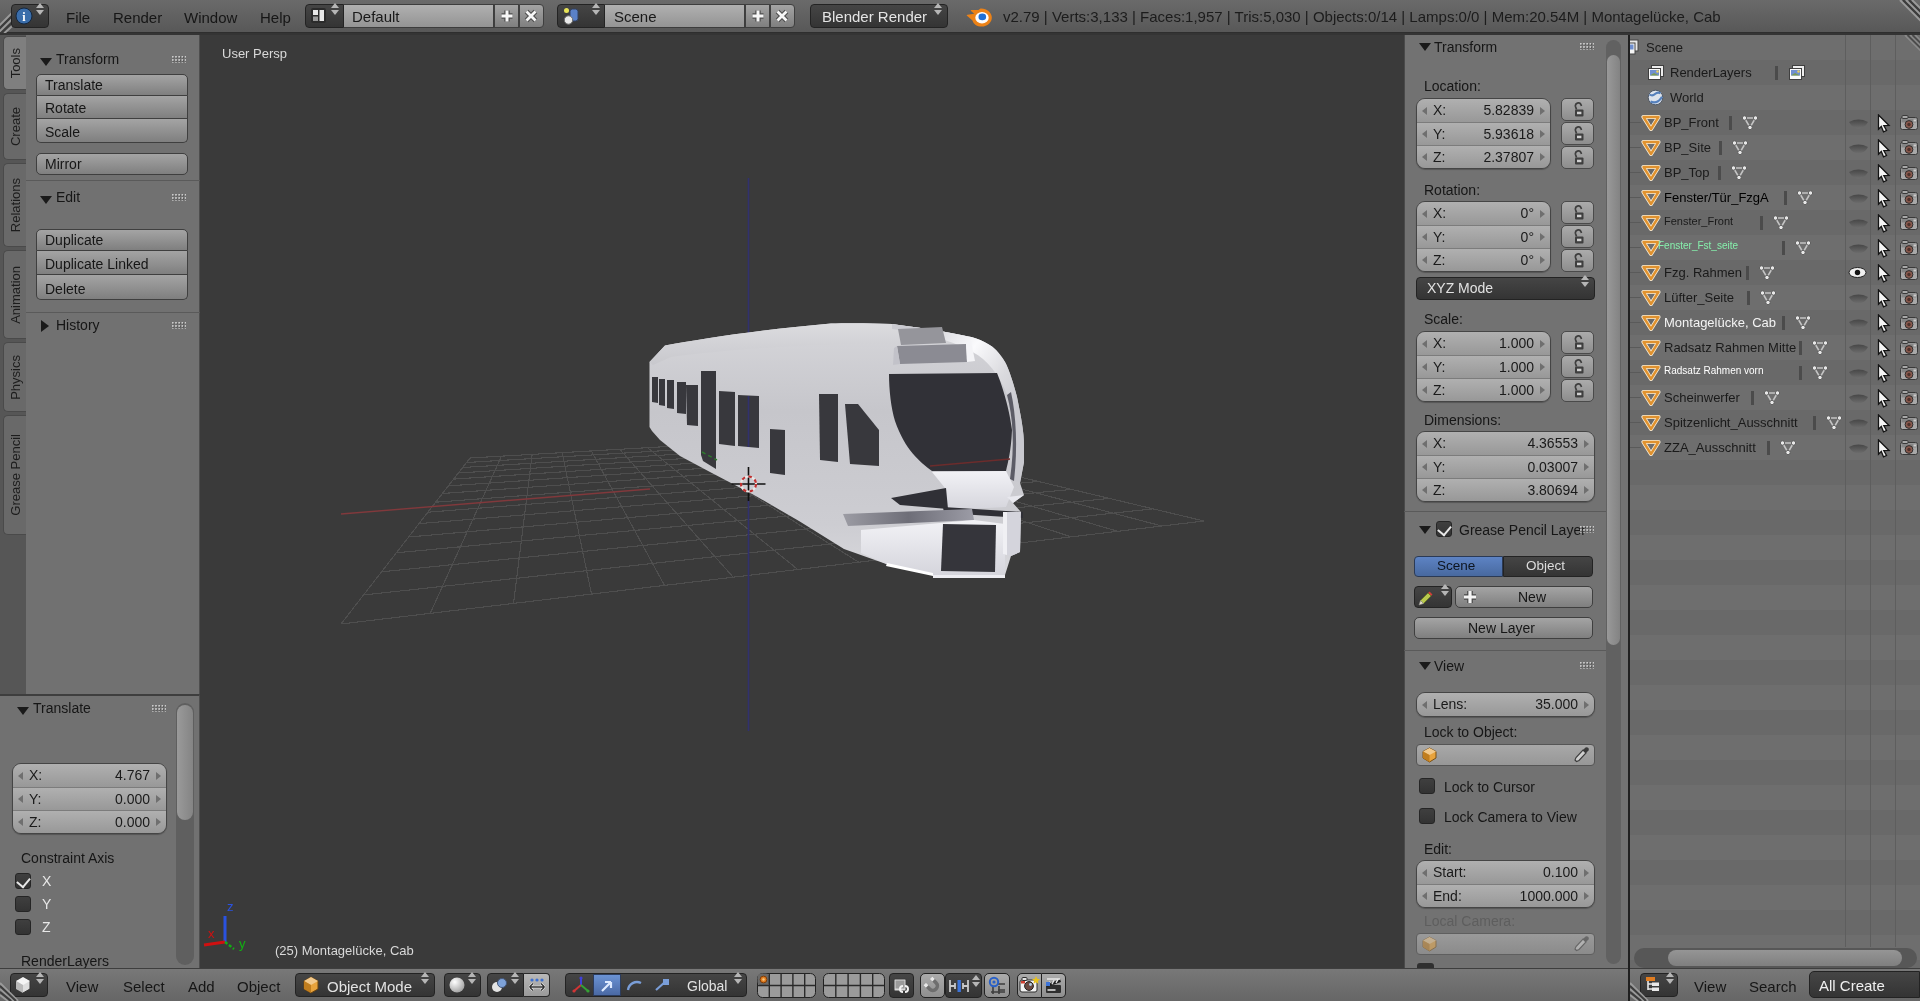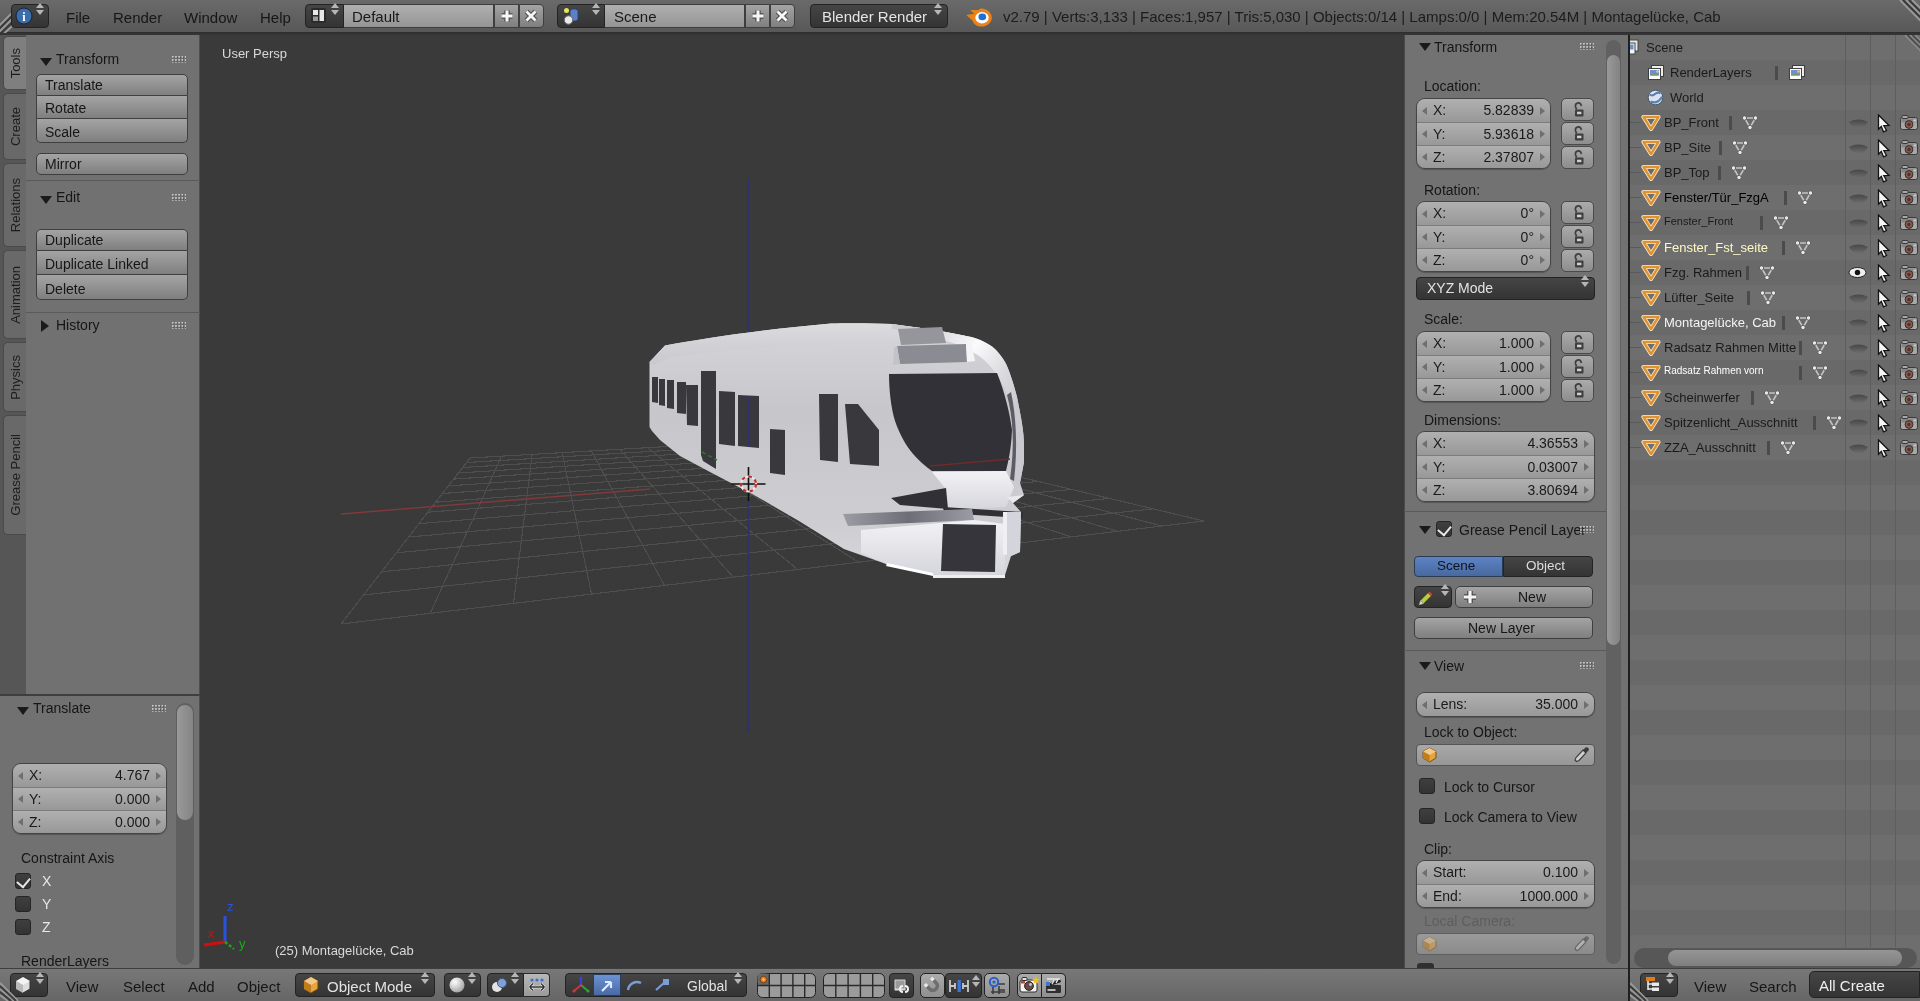--- a/index.html
+++ b/index.html
@@ -502,21 +502,21 @@
     <path d="M8.5 8 L8.5 15 L2 11 L2 4.5 Z" fill="#c07d1e"></path>
   </svg>
 <svg class="abs" style="left:1573px;top:746px" width="16" height="17">
     <path d="M12.5 1.5 a2.2 2.2 0 0 1 3 3 L13 7 L10 4 Z" fill="#3a3a3a"></path>
     <path d="M10 4 L13 7 L6 14.5 L3.5 15.5 L2 14 L3 11.5 Z" fill="#cfcfcf" stroke="#3a3a3a" stroke-width="1.1"></path>
   </svg>
 <div class="cb" style="left:1419px;top:778px;"></div>
 <div class="abs txt" style="left:1444px;top:779px;">Lock to Cursor</div>
 <div class="cb" style="left:1419px;top:808px;"></div>
 <div class="abs txt" style="left:1444px;top:809px;">Lock Camera to View</div>
-<div class="abs txt" style="left:1424px;top:841px;">Clip:</div>
+<div class="abs txt" style="left:1424px;top:841px;">Edit:</div>
 <div class="numstack" style="left:1416px;top:860px;width:179px;">
   <div class="numrow arrL arrR">
       <span class="lab">Start:</span>
       <span class="val">0.100</span>
     </div>
   <div class="numrow arrL arrR">
       <span class="lab">End:</span>
       <span class="val">1000.000</span>
     </div>
 </div>
@@ -769,21 +769,21 @@
         <rect x="2" y="0.5" width="6" height="3" rx="1" fill="#a8a8a8" stroke="#3a3a3a"></rect>
         <circle cx="9" cy="9.5" r="3.9" fill="#8a5a4e" stroke="#2e2e2e"></circle>
         <circle cx="9" cy="9.5" r="1.7" fill="#4e322c"></circle>
         <rect x="13.5" y="4.5" width="2.5" height="2" fill="#cccccc"></rect>
       </svg>
 <div class="abs" style="left:0px;top:213px;width:11px;height:1px;background:#5a5a5a;"></div>
 <svg class="abs" style="left:11px;top:205px" width="20" height="17">
         <path d="M2.5 3 H17.5 L10 15 Z" fill="none" stroke="#f6ecd8" stroke-width="4.2" stroke-linejoin="round"></path>
         <path d="M2.5 3 H17.5 L10 15 Z" fill="none" stroke="#e0922f" stroke-width="2.4" stroke-linejoin="round"></path>
       </svg>
-<div class="abs" style="left:34px;top:206px;font-size:13px;color:#fef9c3;white-space:nowrap;">Fenster_Fst_seite</div>
+<div class="abs" style="left:28px;top:206px;font-size:10px;color:#86efac;white-space:nowrap;">Fenster_Fst_seite</div>
 <div class="abs" style="left:152px;top:207px;width:3px;height:14px;background:#4b4b4b;"></div>
 <svg class="abs" style="left:164px;top:206px" width="17" height="15">
         <path d="M3.5 3 H14.5 L9 12.5 Z" fill="none" stroke="#c4c4c4" stroke-width="1.6"></path>
         <circle cx="3.5" cy="3" r="2.2" fill="#e8e8e8" stroke="#565656" stroke-width=".9"></circle>
         <circle cx="14.5" cy="3" r="2.2" fill="#e8e8e8" stroke="#565656" stroke-width=".9"></circle>
         <circle cx="9" cy="12.5" r="2.2" fill="#e8e8e8" stroke="#565656" stroke-width=".9"></circle>
       </svg>
 <svg class="abs" style="left:218px;top:210px" width="21" height="10">
         <defs>
           <linearGradient id="ec" x1="0" y1="0" x2="0" y2="1">

